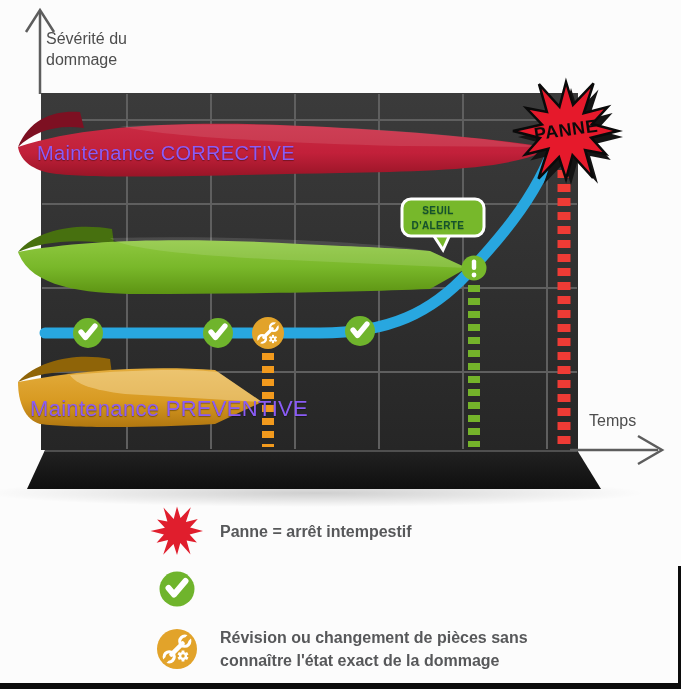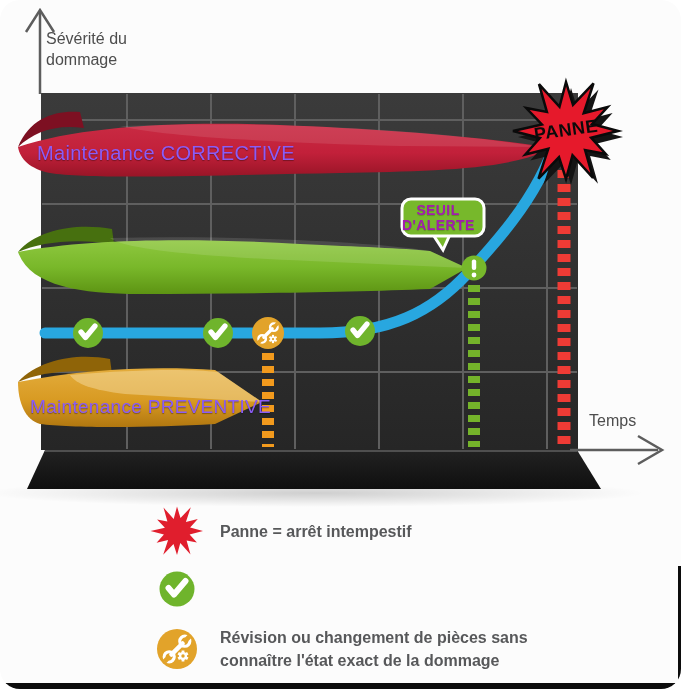--- a/index.html
+++ b/index.html
@@ -1,30 +1,29 @@
 <!DOCTYPE html>
 <html><head>
 <meta charset="utf-8">
 <style>
   html,body{margin:0;padding:0;background:#ffffff;}
   .stage{
     position:relative;width:681px;height:689px;background:#fcfcfc;overflow:hidden;
     font-family:"Liberation Sans", sans-serif;
-    border-radius:20px;
   }
   .abs{position:absolute;}
   .axis-label{color:#4d4d4d;font-size:16px;line-height:21px;}
   .ribbon-label{
     color:#8b5cf6;font-size:20px;font-weight:400;white-space:nowrap;
     letter-spacing:.3px;text-shadow:0 1px 1px rgba(0,0,0,.35);
   }
-  .ribbon-label.small{font-size:19px;}
+  .ribbon-label.small{font-size:22px;}
   .bubble-text{
-    width:72px;text-align:center;color:#a21caf;font-weight:bold;
-    font-size:14px;line-height:15px;letter-spacing:.4px;
+    width:72px;text-align:center;color:#14532d;font-weight:bold;
+    font-size:10px;line-height:15px;letter-spacing:.4px;
     text-shadow:0 1px 1px rgba(0,0,0,.2);
   }
   .panne-text{
     width:90px;text-align:center;color:#0b0b0b;font-weight:800;font-size:18px;
     letter-spacing:.5px;transform:rotate(-8deg);
   }
   .legend{position:absolute;left:150px;top:504px;width:440px;}
   .legend-row{display:flex;align-items:center;margin-bottom:4px;font-weight:bold;}
   .legend-row .icon-box{width:54px;height:54px;flex:0 0 54px;display:flex;align-items:center;justify-content:center;}
   .legend-text{margin-left:16px;color:#57585a;font-size:16px;line-height:23px;}

